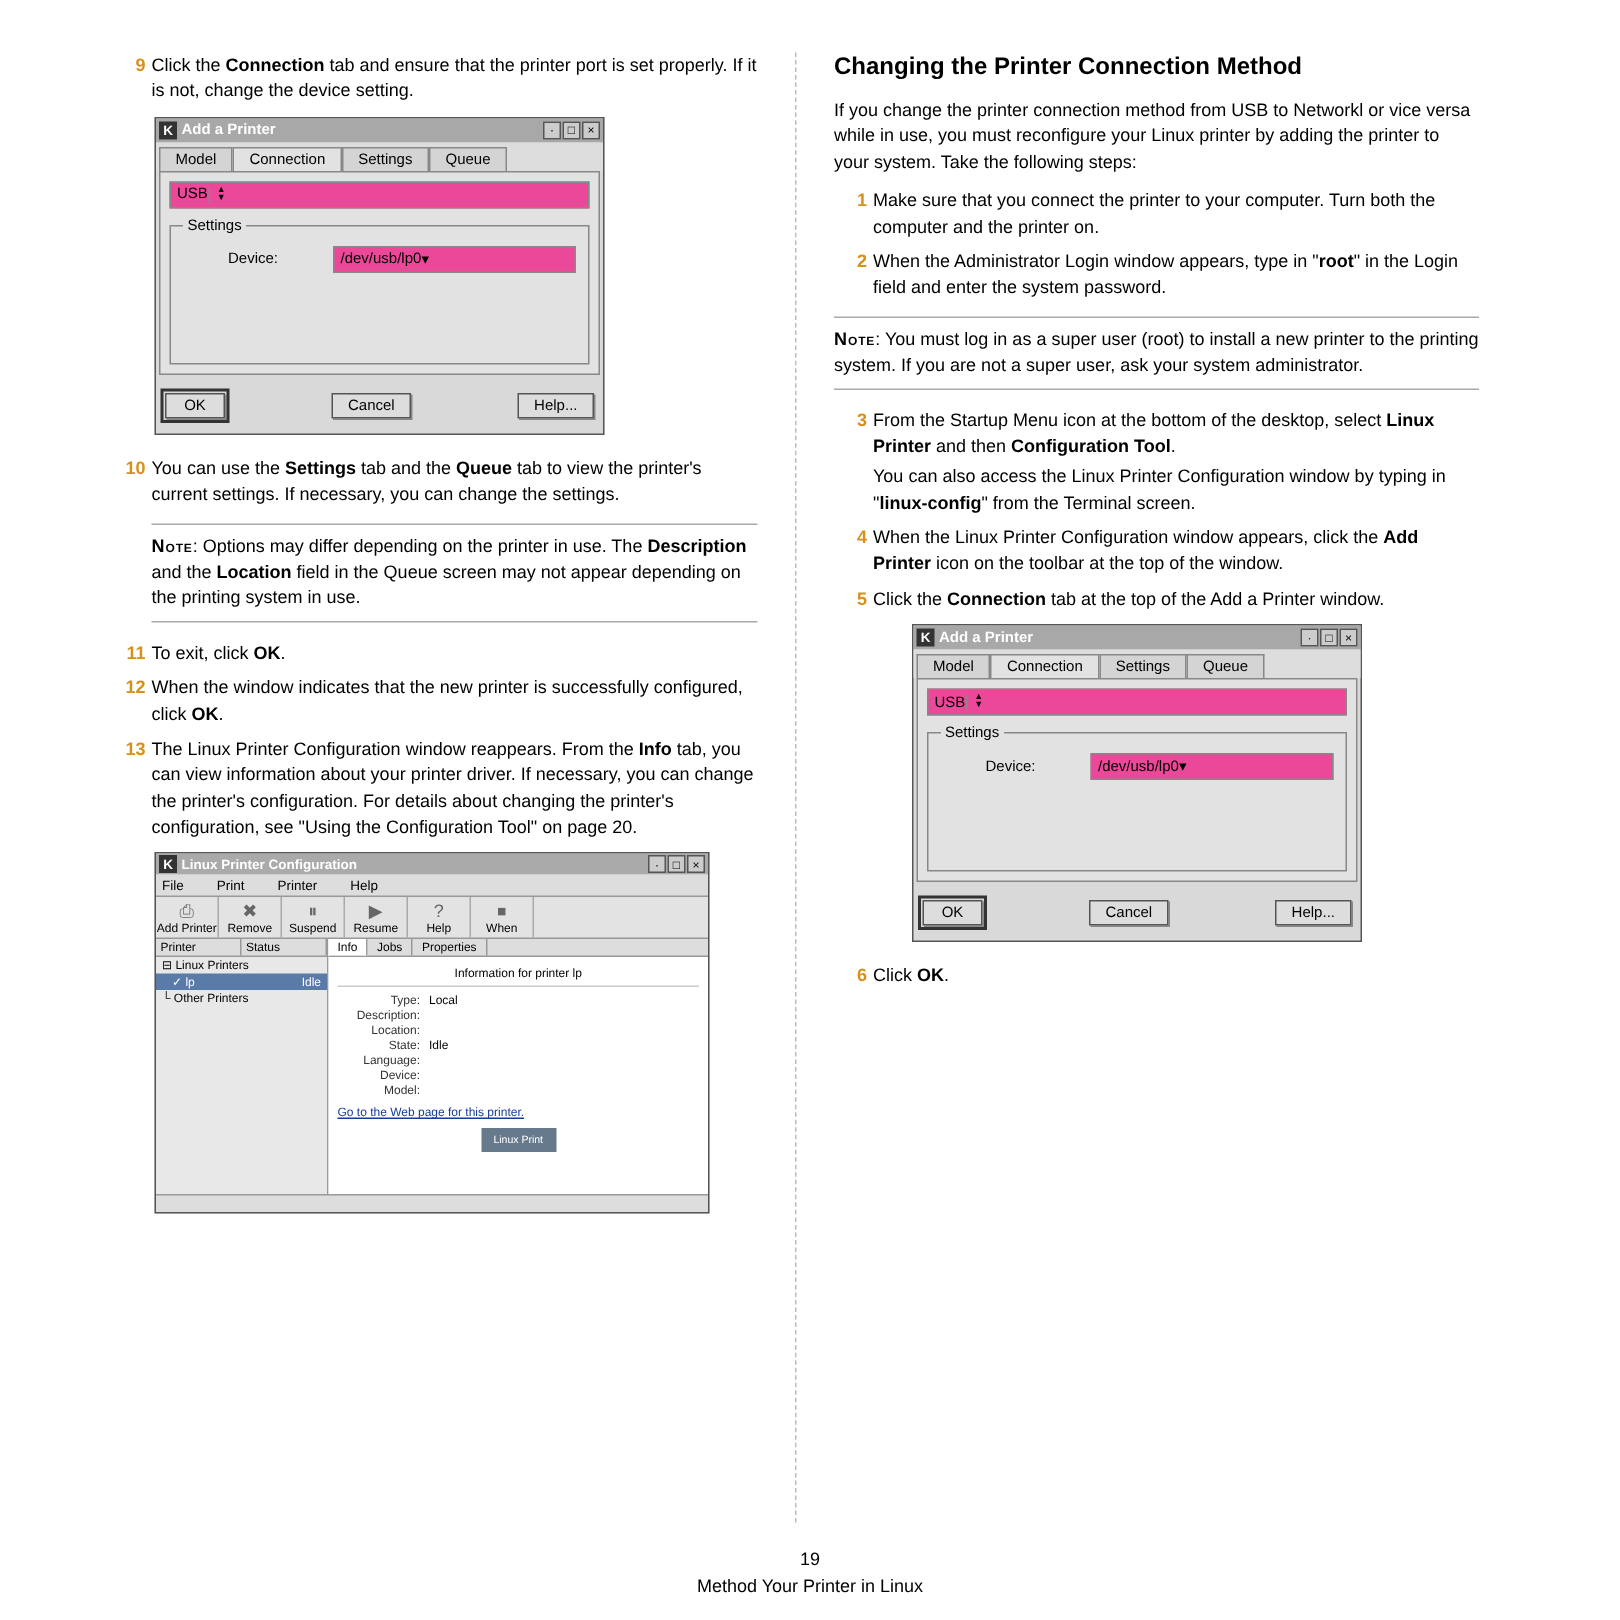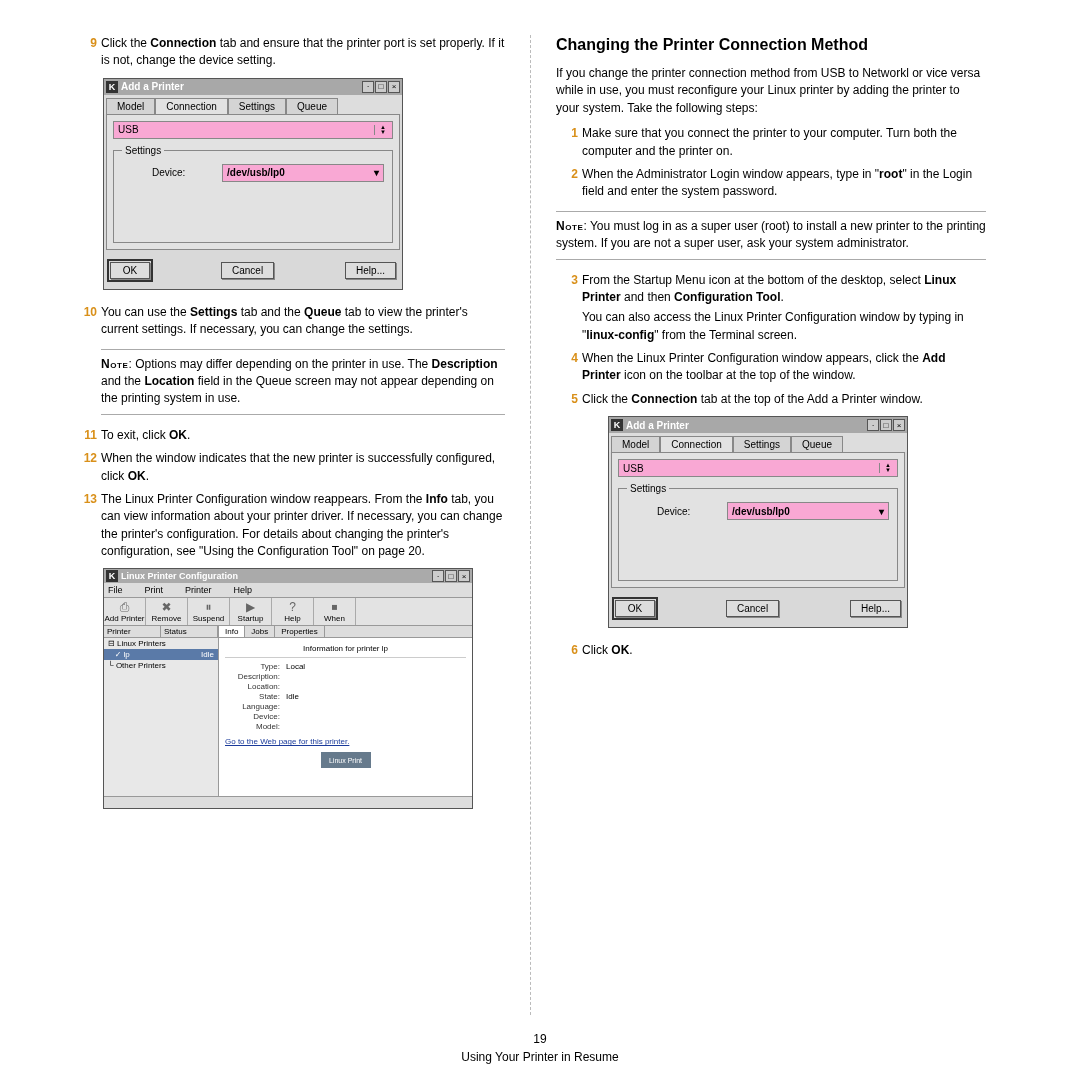--- a/index.html
+++ b/index.html
@@ -47,27 +47,27 @@
     font-size: 10px;
   }
   .dlg .titlebar { background: #a8a8a8; display:flex; align-items:center; padding:1px 2px; height:16px; }
   .titlebar .klogo { width:12px; height:12px; background:#333; color:#fff; font-weight:bold; font-size:9px; display:flex; align-items:center; justify-content:center; margin-right:3px;}
   .titlebar .ttxt { color:#fff; font-weight:bold; flex:1; font-size:10px; }
   .titlebar .wbtn { width:12px; height:12px; border:1px solid #555; background:#ccc; margin-left:1px; display:flex; align-items:center; justify-content:center; font-size:8px; }
   .dlg .tabs { display:flex; background:#ddd; padding:3px 2px 0 2px; gap:1px; }
   .dlg .tab { border:1px solid #888; border-bottom:none; padding:2px 10px; background:#d4d4d4; font-size:10px; margin-right:-1px; position:relative; }
   .dlg .tab.active { background:#e2e2e2; z-index:2; }
   .dlg .body { background:#e2e2e2; border:1px solid #888; margin:0 2px 2px 2px; padding:6px; }
-  .dlg .combo { background:#f9a8d4; border:1px solid #888; padding:2px 4px; display:flex; justify-content:space-between; align-items:center; font-size:10px; height:18px;}
+  .dlg .combo { background:#ec4899; border:1px solid #888; padding:2px 4px; display:flex; align-items:center; font-size:10px; height:18px;}
   .dlg .combo .sp { width:14px; display:flex; flex-direction:column; align-items:center; font-size:6px; line-height:5px; border-left:1px solid #888; padding-left:3px; }
   .dlg fieldset { border:1px solid #888; margin-top:6px; padding:8px 8px 60px 8px; }
   .dlg legend { font-size:10px; padding:0 3px; }
   .dlg .devrow { display:flex; align-items:center; gap:10px; margin-left:30px; }
   .dlg .devrow label { font-size:10px; width:60px; }
-  .dlg .devrow .combo { flex:1;font-weight:bold; }
+  .dlg .devrow .combo { flex:1; }
   .dlg .buttons { display:flex; justify-content:space-between; padding:10px 6px 10px 6px; }
   .dlg .btn { border:1px solid #555; background:#ddd; padding:2px 10px; font-size:10px; box-shadow: 1px 1px 0 #888; min-width:40px; text-align:center;}
   .dlg .btn.primary { outline:2px solid #333; outline-offset:1px; }
 
   
   .cfg {
     margin: 8px 0 0 28px;
     border:1px solid #555;
     background:#d7d7d7;
     width: 370px;
@@ -180,21 +180,21 @@
       <div class="menubar">
         <div>File</div>
         <div>Print</div>
         <div>Printer</div>
         <div>Help</div>
       </div>
       <div class="toolbar">
         <div class="tbtn"><span class="ic">⎙</span><span>Add Printer</span></div>
         <div class="tbtn"><span class="ic">✖</span><span>Remove</span></div>
         <div class="tbtn"><span class="ic">⏸</span><span>Suspend</span></div>
-        <div class="tbtn"><span class="ic">▶</span><span>Startup</span></div>
+        <div class="tbtn"><span class="ic">▶</span><span>Resume</span></div>
         <div class="tbtn"><span class="ic">?</span><span>Help</span></div>
         <div class="tbtn"><span class="ic">⏹</span><span>When</span></div>
       </div>
       <div class="maina">
         <div class="left">
           <div class="lh">
               <div>Printer</div>
               <div>Status</div>
             </div>
           <div class="trow">⊟ <span>Linux Printers</span></div>
@@ -318,14 +318,14 @@
 
     <div class="step">
       <span class="stepnum">6</span>
       <p><span>Click </span><span class="b">OK</span><span>.</span></p>
     </div>
   </div>
 </div>
 
 <div class="footer">
   <div>19</div>
-  <div>Using Your Printer in Resume</div>
+  <div>Method Your Printer in Linux</div>
 </div>
 
 </body></html>

